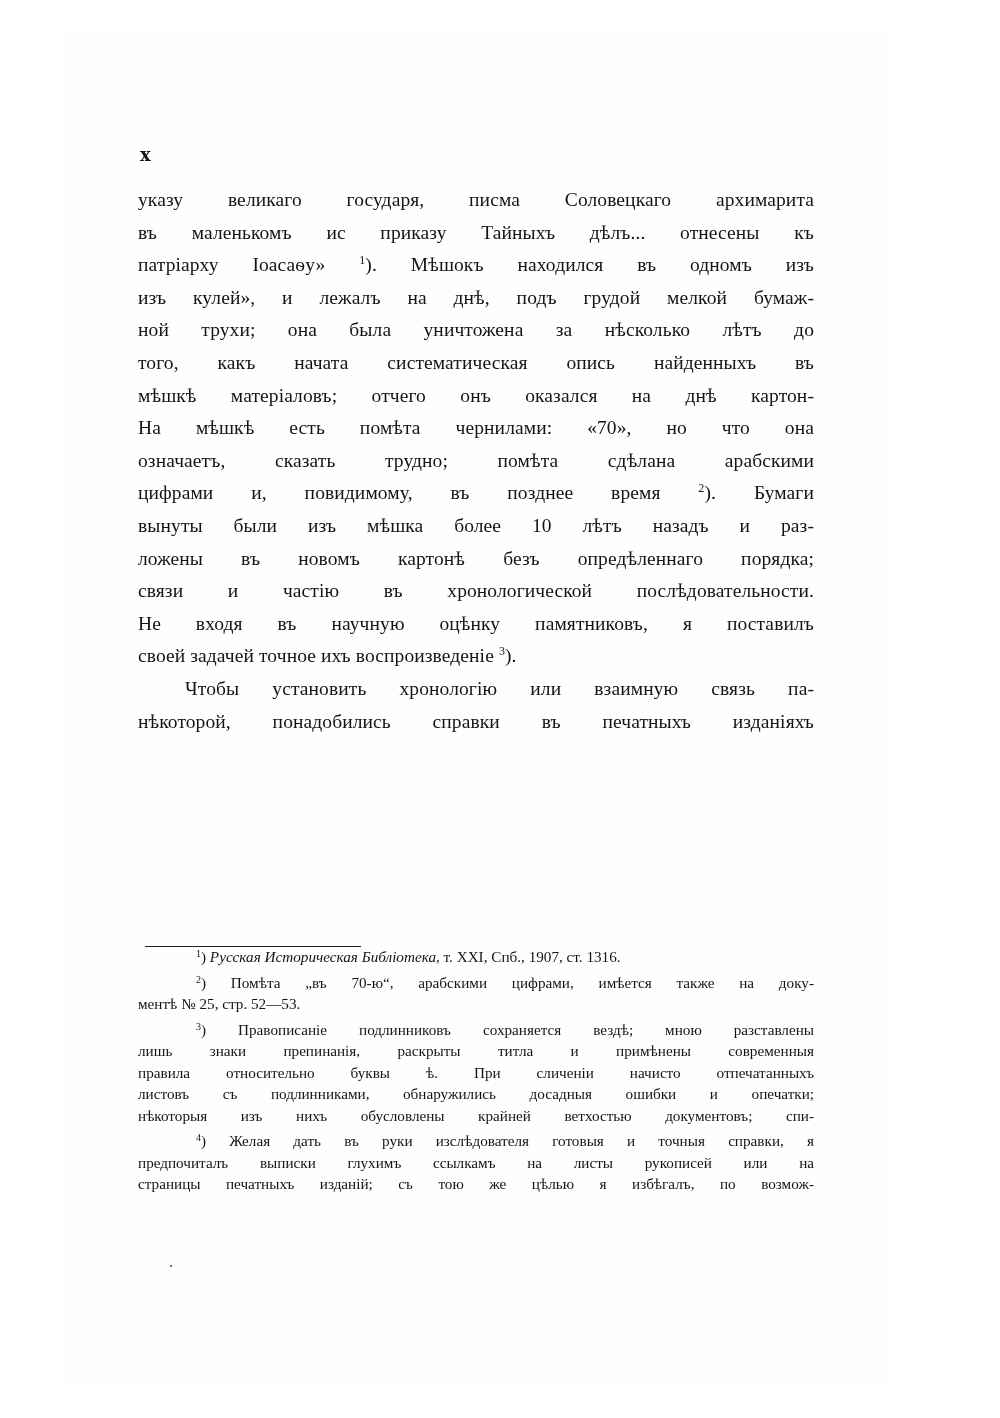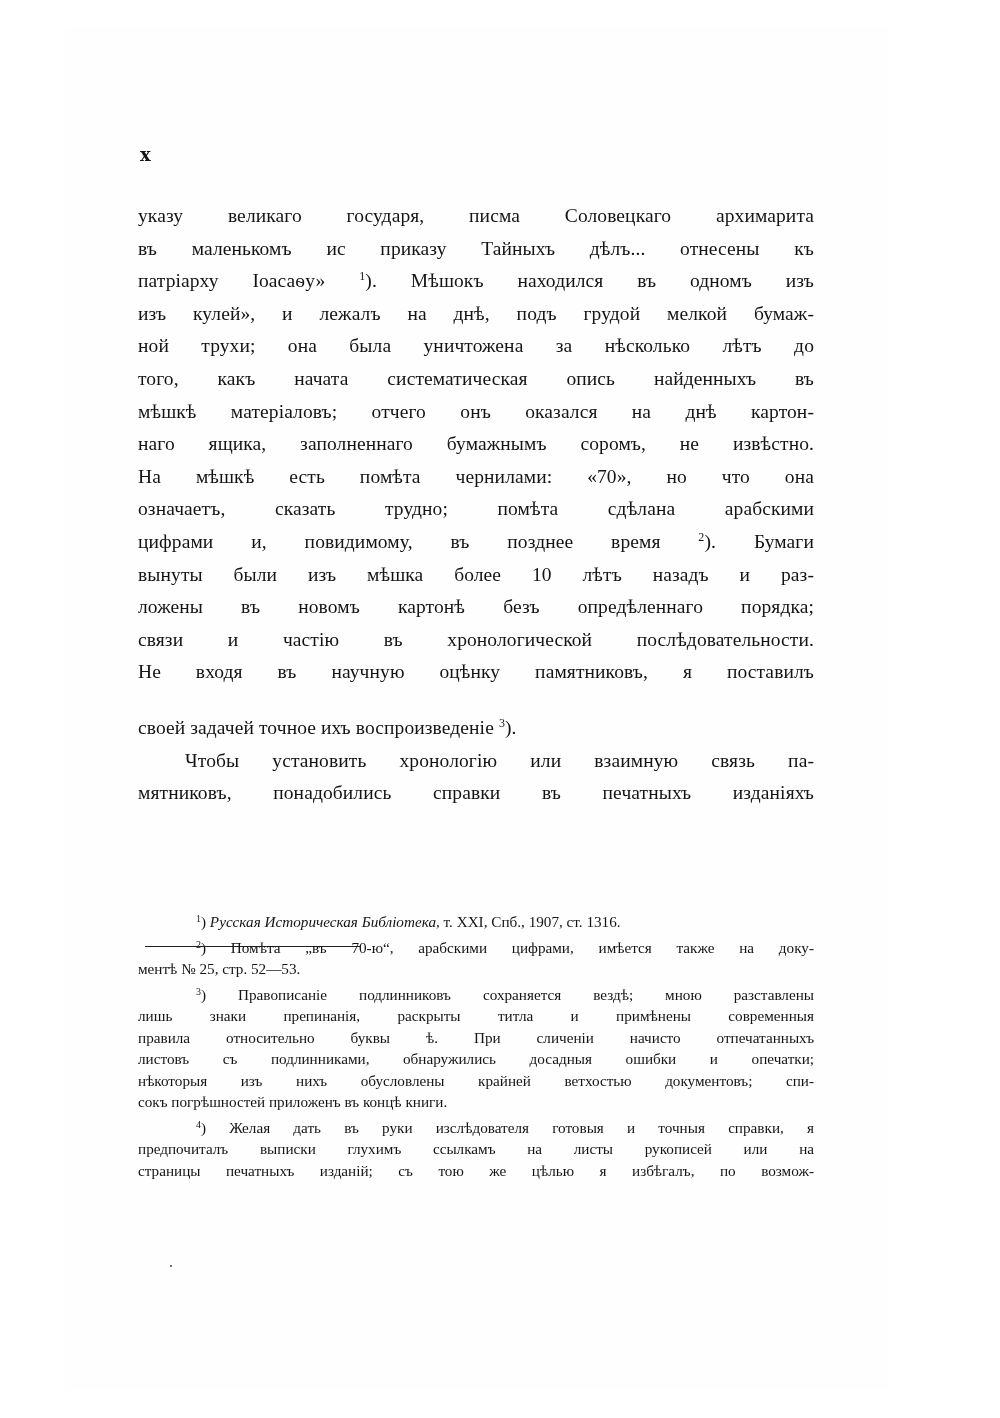--- a/index.html
+++ b/index.html
@@ -27,59 +27,58 @@
       position: absolute;
       left: 140px;
       top: 144px;
       font-size: 18px;
       font-weight: bold;
       line-height: 22px;
     }
     .body-text {
       position: absolute;
       left: 138px;
-      top: 200px;
+      top: 184px;
       width: 676px;
     }
     .line {
       display: block;
       height: 32.6px;
       line-height: 32.6px;
       font-size: 19.5px;
       text-align: justify;
       text-align-last: justify;
       white-space: nowrap;
       letter-spacing: 0.1px;
       font-family: "Liberation Serif", serif;
       transform-origin: left center;
     }
     .line.last {
       text-align-last: left;
-      margin-top: 23px;
     }
     .line.indent {
       padding-left: 47px;
     }
     sup.fn {
       font-size: 12px;
       line-height: 0;
       vertical-align: 7px;
     }
     .rule {
       position: absolute;
       left: 145px;
       top: 946px;
       width: 216px;
       height: 0;
       border-top: 1.5px solid #222;
     }
     .footnotes {
       position: absolute;
       left: 138px;
-      top: 911px;
+      top: 946px;
       width: 676px;
     }
     .fline {
       display: block;
       height: 21.5px;
       line-height: 21.5px;
       font-size: 15.2px;
       text-align: justify;
       text-align-last: justify;
       white-space: nowrap;
@@ -108,53 +107,51 @@
 <div class="page-number">x</div>
 
 <div class="body-text">
   <span class="line">указу великаго государя, писма Соловецкаго архимарита</span>
   <span class="line">въ маленькомъ ис приказу Тайныхъ дѣлъ... отнесены къ</span>
   <span class="line"><span>патріарху Іоасаѳу»</span> <sup class="fn">1</sup><span>). Мѣшокъ находился въ одномъ изъ</span></span>
   <span class="line">изъ кулей», и лежалъ на днѣ, подъ грудой мелкой бумаж-</span>
   <span class="line">ной трухи; она была уничтожена за нѣсколько лѣтъ до</span>
   <span class="line">того, какъ начата систематическая опись найденныхъ въ</span>
   <span class="line">мѣшкѣ матеріаловъ; отчего онъ оказался на днѣ картон-</span>
-  <span class="line">наго ящика, заполненнаго бумажнымъ соромъ, не извѣстно.</span>
   <span class="line">На мѣшкѣ есть помѣта чернилами: «70», но что она</span>
   <span class="line">означаетъ, сказать трудно; помѣта сдѣлана арабскими</span>
   <span class="line"><span>цифрами и, повидимому, въ позднее время</span> <sup class="fn">2</sup><span>). Бумаги</span></span>
   <span class="line">вынуты были изъ мѣшка более 10 лѣтъ назадъ и раз-</span>
   <span class="line">ложены въ новомъ картонѣ безъ опредѣленнаго порядка;</span>
   <span class="line">связи и частію въ хронологической послѣдовательности.</span>
   <span class="line">Не входя въ научную оцѣнку памятниковъ, я поставилъ</span>
   <span class="line last"><span>своей задачей точное ихъ воспроизведеніе</span> <sup class="fn">3</sup><span>).</span></span>
 
   <span class="line indent">Чтобы установить хронологію или взаимную связь па-</span>
-  <span class="line">мятниковъ, понадобились справки въ печатныхъ изданіяхъ</span>
+  <span class="line">нѣкоторой, понадобились справки въ печатныхъ изданіяхъ</span>
 </div>
 
 <div class="rule"></div>
 
 <div class="footnotes">
   <div class="fnote">
     <span class="fline last indent"><span class="marker"><sup>1</sup>)</span> <span class="italic">Русская Историческая Библіотека,</span><span> т. XXI, Спб., 1907, ст. 1316.</span></span>
   </div>
 
   <div class="fnote">
     <span class="fline indent"><span class="marker"><sup>2</sup>)</span> <span>Помѣта „въ 70-ю“, арабскими цифрами, имѣется также на доку-</span></span>
     <span class="fline last">ментѣ № 25, стр. 52—53.</span>
   </div>
 
   <div class="fnote">
     <span class="fline indent"><span class="marker"><sup>3</sup>)</span> <span>Правописаніе подлинниковъ сохраняется вездѣ; мною разставлены</span></span>
     <span class="fline">лишь знаки препинанія, раскрыты титла и примѣнены современныя</span>
     <span class="fline">правила относительно буквы ѣ. При сличеніи начисто отпечатанныхъ</span>
     <span class="fline">листовъ съ подлинниками, обнаружились досадныя ошибки и опечатки;</span>
     <span class="fline">нѣкоторыя изъ нихъ обусловлены крайней ветхостью документовъ; спи-</span>
-    <span class="fline last">сокъ погрѣшностей приложенъ въ концѣ книги.</span>
   </div>
 
   <div class="fnote">
     <span class="fline indent"><span class="marker"><sup>4</sup>)</span> <span>Желая дать въ руки изслѣдователя готовыя и точныя справки, я</span></span>
     <span class="fline">предпочиталъ выписки глухимъ ссылкамъ на листы рукописей или на</span>
     <span class="fline">страницы печатныхъ изданій; съ тою же цѣлью я избѣгалъ, по возмож-</span>
   </div>
 </div>
 
 <div class="speck"></div>

